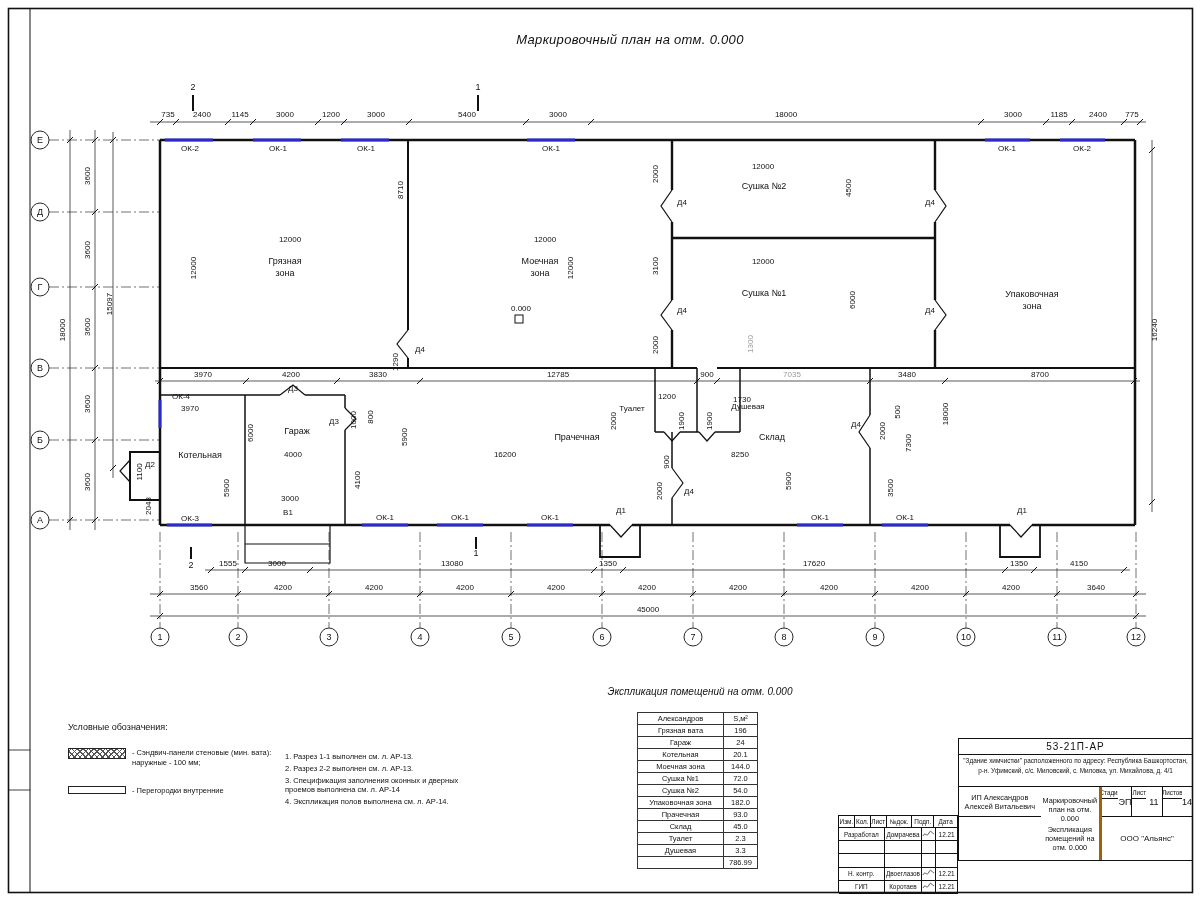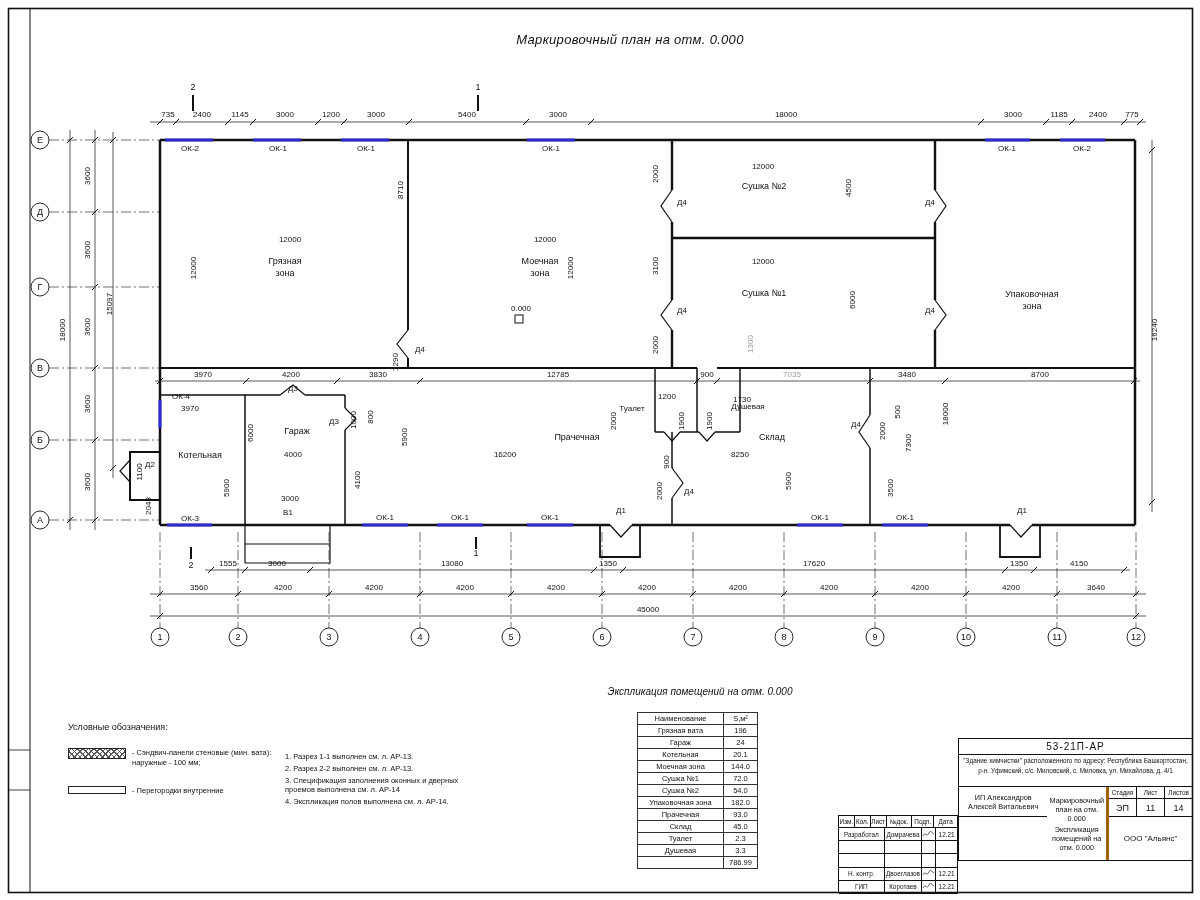--- a/index.html
+++ b/index.html
@@ -41,21 +41,21 @@
   .tbcell{border-right:1px solid #111;border-bottom:1px solid #111;font-size:6.4px;display:flex;align-items:center;justify-content:center;overflow:hidden;white-space:nowrap}
   #tb-right{left:958px;top:738px;width:235px;height:123px;border:1.2px solid #111}
   .tb-code{height:16px;border-bottom:1px solid #111;font-size:10px;display:flex;align-items:center;justify-content:center;letter-spacing:1px}
   .tb-desc{height:32px;border-bottom:1px solid #111;font-size:6.4px;text-align:center;padding:1px 4px;line-height:1.5}
   .tb-bottom{display:flex;height:73px}
   .tb-bl{width:150px;border-right:3px solid #a16207;display:flex;flex-direction:row}
   .tb-client{height:30px;border-bottom:1px solid #111;font-size:7.3px;display:flex;align-items:center;justify-content:center;text-align:center;padding:0 2px}
   .tb-title{flex:1;font-size:7.3px;display:flex;flex-direction:column;align-items:center;justify-content:center;text-align:center;gap:2px;padding:0 2px}
   .tb-br{flex:1;display:flex;flex-direction:column}
   .tb-stage{display:flex;height:30px;border-bottom:1px solid #111}
-  .stage-col{flex:1;border-right:1px solid #111;display:flex;flex-direction:column;min-width:0}
+  .stage-col{flex:1;border-right:1px solid #111;display:flex;min-width:0}
   .stage-col:last-child{border-right:none}
   .sh{height:12px;border-bottom:1px solid #111;font-size:6.3px;display:flex;align-items:center;justify-content:center;white-space:nowrap;overflow:hidden}
   .sv{flex:1;font-size:9px;display:flex;align-items:center;justify-content:center}
   .tb-company{flex:1;font-size:8px;display:flex;align-items:center;justify-content:center;text-align:center}
 </style>
 </head>
 <body>
 
 <svg id="plan-svg" class="abs" width="1200" height="900" viewBox="0 0 1200 900">
 
@@ -407,21 +407,21 @@
   <div>2. Разрез 2-2 выполнен см. л. АР-13.</div>
   <div>3. Спецификация заполнения оконных и дверных проемов выполнена см. л. АР-14</div>
   <div>4. Экспликация полов выполнена см. л. АР-14.</div>
 </div>
 
 <div class="abs table-title">Экспликация помещений на отм. 0.000</div>
 
 <table class="abs room-table">
   <thead>
     <tr>
-      <th>Наименование</th>
+      <th>Александров</th>
       <th>S,м²</th>
     </tr>
   </thead>
   <tbody id="room-rows">
       <tr>
         <td>Грязная вата</td>
         <td>196</td>
       </tr>
       <tr>
         <td>Гараж</td>

